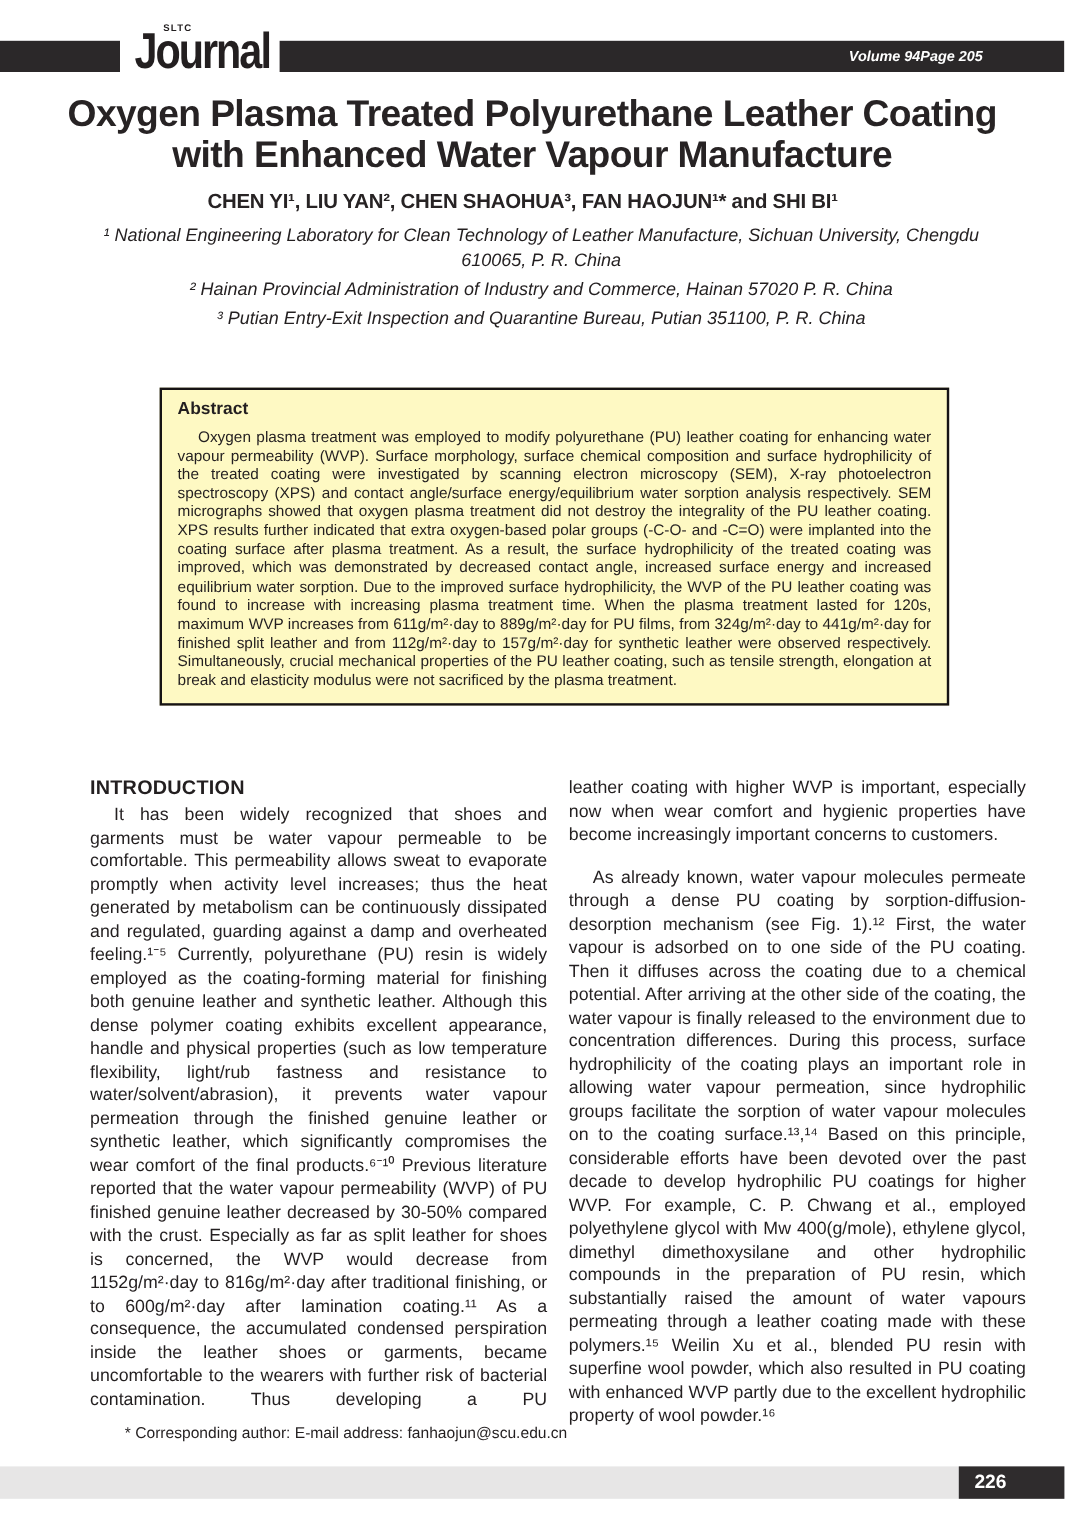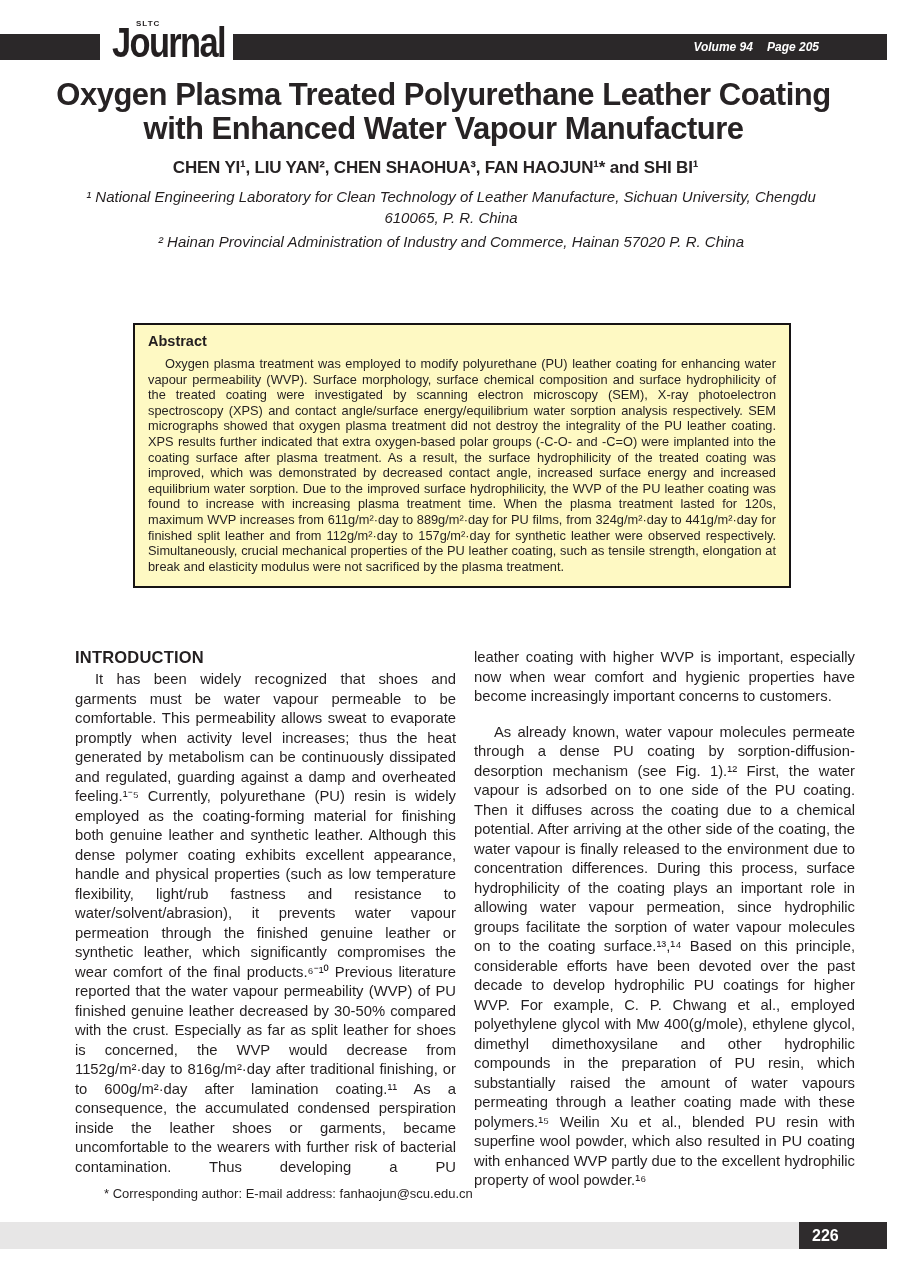--- a/index.html
+++ b/index.html
@@ -53,21 +53,21 @@
     transform: scaleX(0.82);
     transform-origin: 0 0;
   }
   .header-meta {
     position: absolute;
     top: 34px;
     right: 68px;
     height: 26px;
     display: flex;
     align-items: center;
-    gap: 14px;
+    gap: 0;
     z-index: 2;
     color: #ffffff;
     font-style: italic;
     font-weight: 700;
     font-size: 12px;
   }
 
   
   .title {
     position: absolute;
@@ -209,20 +209,21 @@
   <h1 class="title">
     <span class="title-line">Oxygen Plasma Treated Polyurethane Leather Coating</span>
     <span class="title-line">with Enhanced Water Vapour Manufacture</span>
   </h1>
 
   <div class="authors">CHEN YI¹, LIU YAN², CHEN SHAOHUA³, FAN HAOJUN¹* and SHI BI¹</div>
 
   <div class="affiliations">
     <div class="affil">¹ National Engineering Laboratory for Clean Technology of Leather Manufacture, Sichuan University, Chengdu 610065, P. R. China</div>
     <div class="affil">² Hainan Provincial Administration of Industry and Commerce, Hainan 57020 P. R. China</div>
+    <div class="affil">³ Putian Entry-Exit Inspection and Quarantine Bureau, Putian 351100, P. R. China</div>
   </div>
 
   <div class="abstract-box">
     <div class="abstract-heading">Abstract</div>
     <p class="abstract-body">Oxygen plasma treatment was employed to modify polyurethane (PU) leather coating for enhancing water vapour permeability (WVP). Surface morphology, surface chemical composition and surface hydrophilicity of the treated coating were investigated by scanning electron microscopy (SEM), X-ray photoelectron spectroscopy (XPS) and contact angle/surface energy/equilibrium water sorption analysis respectively. SEM micrographs showed that oxygen plasma treatment did not destroy the integrality of the PU leather coating. XPS results further indicated that extra oxygen-based polar groups (-C-O- and -C=O) were implanted into the coating surface after plasma treatment. As a result, the surface hydrophilicity of the treated coating was improved, which was demonstrated by decreased contact angle, increased surface energy and increased equilibrium water sorption. Due to the improved surface hydrophilicity, the WVP of the PU leather coating was found to increase with increasing plasma treatment time. When the plasma treatment lasted for 120s, maximum WVP increases from 611g/m²·day to 889g/m²·day for PU films, from 324g/m²·day to 441g/m²·day for finished split leather and from 112g/m²·day to 157g/m²·day for synthetic leather were observed respectively. Simultaneously, crucial mechanical properties of the PU leather coating, such as tensile strength, elongation at break and elasticity modulus were not sacrificed by the plasma treatment.</p>
   </div>
 
   <div class="columns">
     <div class="col">
       <h2 class="intro-heading">INTRODUCTION</h2>

